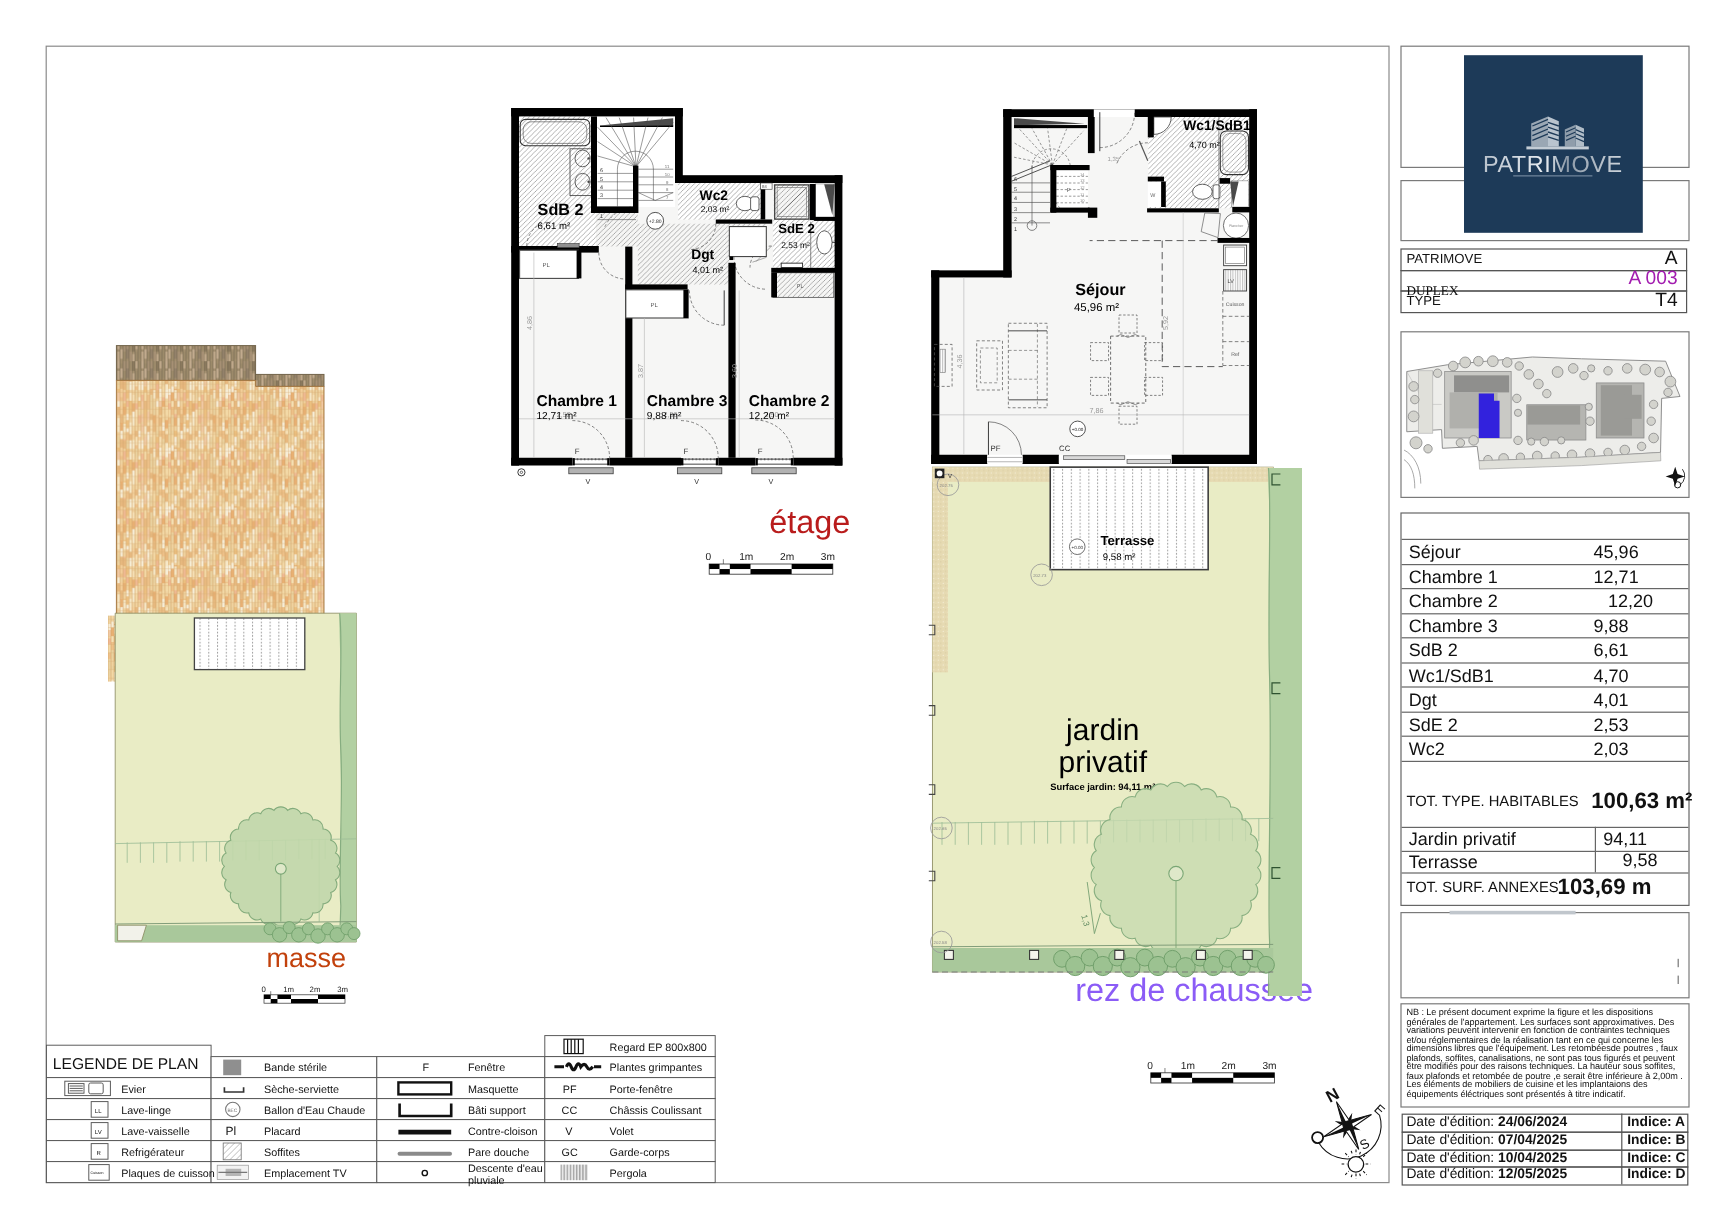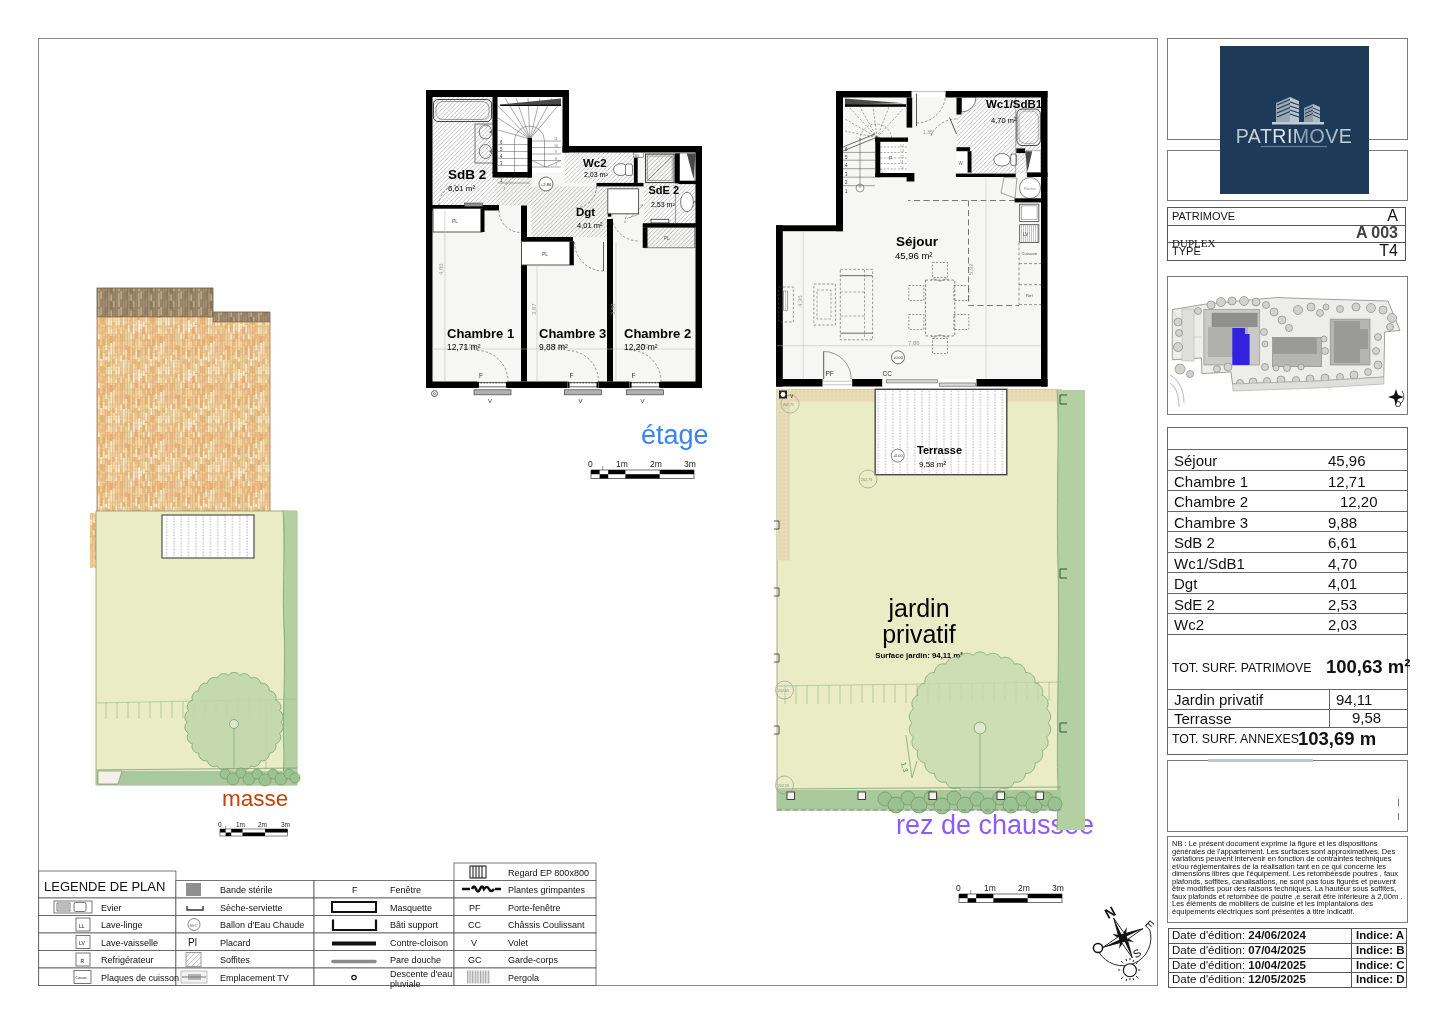--- a/index.html
+++ b/index.html
@@ -22,21 +22,21 @@
       </g>
 <rect x="6" y="9" width="67.5" height="7" fill="#fff" stroke="#333" stroke-width="0.6"></rect>
 <rect x="6" y="9" width="5.6" height="3.5" fill="#000"></rect>
       <rect x="17.2" y="9" width="11.3" height="3.5" fill="#000"></rect>
       <rect x="51" y="9" width="22.5" height="3.5" fill="#000"></rect>
 <rect x="11.6" y="12.5" width="5.6" height="3.5" fill="#000"></rect>
       <rect x="28.5" y="12.5" width="22.5" height="3.5" fill="#000"></rect>
 <line x1="11.6" y1="6" x2="11.6" y2="9" stroke="#333" stroke-width="0.5"></line>
 </svg></div>
 
-<div class="abs" style="left:641px;top:420px;width:160px;font-size:27px;color:#3b82f6;">étage</div>
+<div class="abs" style="left:641px;top:420px;width:160px;font-size:27px;color:#b91c1c;">étage</div>
 
 <div class="abs" style="left:585px;top:458px;">
 <svg width="120" height="26" viewBox="0 0 120 26">
 <g font-size="8.5" fill="#222" font-family="Liberation Sans,sans-serif">
 <text x="3" y="9">0</text>
         <text x="31" y="9">1m</text>
         <text x="65" y="9">2m</text>
         <text x="99" y="9">3m</text>
       </g>
 <rect x="6" y="12" width="103" height="8.5" fill="#fff" stroke="#333" stroke-width="0.7"></rect>
@@ -1118,21 +1118,21 @@
 <rect x="41" y="100" width="66" height="1.1" fill="#6b8097"></rect>
 </svg></div>
 
 <div class="abs" style="left:1167px;top:207px;width:239px;height:52px;">
 <div style="position:absolute;left:0;top:0;width:237px;height:16.5px;border:1px solid #555;"></div>
 <div style="position:absolute;left:0;top:17.5px;width:237px;height:16.5px;border:1px solid #555;"></div>
 <div style="position:absolute;left:0;top:35px;width:237px;height:16.5px;border:1px solid #555;"></div>
 <div style="position:absolute;left:5px;top:3px;font-size:11px;color:#111;">PATRIMOVE</div>
 <div style="position:absolute;right:8px;top:0px;font-size:16px;color:#111;">A</div>
 <div style="position:absolute;left:5px;top:30px;font-size:11px;color:#111;font-family:Liberation Serif, serif;">DUPLEX</div>
-<div style="position:absolute;right:8px;top:17px;font-size:16px;color:#404040;font-weight:bold;">A 003</div>
+<div style="position:absolute;right:8px;top:17px;font-size:16px;color:#a21caf;">A 003</div>
 <div style="position:absolute;left:5px;top:38px;font-size:11px;color:#111;">TYPE</div>
 <div style="position:absolute;right:8px;top:35px;font-size:16px;color:#111;">T4</div>
 </div>
 
 <div class="bx" style="left:1167px;top:276px;width:239px;height:137px;"></div>
 
 <svg class="abs" style="left:1168px;top:277px;" width="237" height="135" viewBox="0 0 237 135">
 
 <path d="M4.3,32.6 L38,27 L109,20.5 L150,22 L220,24 L232,53.4 L216.7,55 L215.8,100 L150,104 L64.5,107 L63,95 L34,96.6 L33.3,81 L4.3,82.8 Z" fill="#ededea" stroke="#8a8a8a" stroke-width="0.8"></path>
 <path d="M20,60 L33.3,60 M4.3,32.6 L20,60" fill="none" stroke="#bbb" stroke-width="0.5"></path>
@@ -1234,21 +1234,21 @@
 <div style="position:absolute;left:6px;top:106px;">SdB 2</div>
     <div style="position:absolute;left:160px;top:106px;">6,61</div>
 <div style="position:absolute;left:6px;top:126.5px;">Wc1/SdB1</div>
     <div style="position:absolute;left:160px;top:126.5px;">4,70</div>
 <div style="position:absolute;left:6px;top:147px;">Dgt</div>
     <div style="position:absolute;left:160px;top:147px;">4,01</div>
 <div style="position:absolute;left:6px;top:167.5px;">SdE 2</div>
     <div style="position:absolute;left:160px;top:167.5px;">2,53</div>
 <div style="position:absolute;left:6px;top:188px;">Wc2</div>
     <div style="position:absolute;left:160px;top:188px;">2,03</div>
-<div style="position:absolute;left:4px;top:233px;font-size:12.3px;white-space:nowrap;">TOT. SURF. PATRIMOVE</div>
+<div style="position:absolute;left:4px;top:233px;font-size:12.3px;white-space:nowrap;">TOT. TYPE. HABITABLES</div>
 <div style="position:absolute;left:158px;top:228px;font-size:18.5px;font-weight:bold;white-space:nowrap;">100,63 m²</div>
 <div style="position:absolute;left:0;top:261px;width:239px;height:0;border-top:1px solid #666;"></div>
 <div style="position:absolute;left:161px;top:261px;width:0;height:38px;border-left:1px solid #666;"></div>
 <div style="position:absolute;left:0;top:281px;width:239px;height:0;border-top:1px solid #666;"></div>
 <div style="position:absolute;left:0;top:299px;width:239px;height:0;border-top:1px solid #666;"></div>
 <div style="position:absolute;left:6px;top:263px;">Jardin privatif</div>
     <div style="position:absolute;left:168px;top:263px;">94,11</div>
 <div style="position:absolute;left:6px;top:282px;">Terrasse</div>
     <div style="position:absolute;left:184px;top:281px;">9,58</div>
 <div style="position:absolute;left:4px;top:304px;font-size:12.3px;white-space:nowrap;">TOT. SURF. ANNEXES</div>

